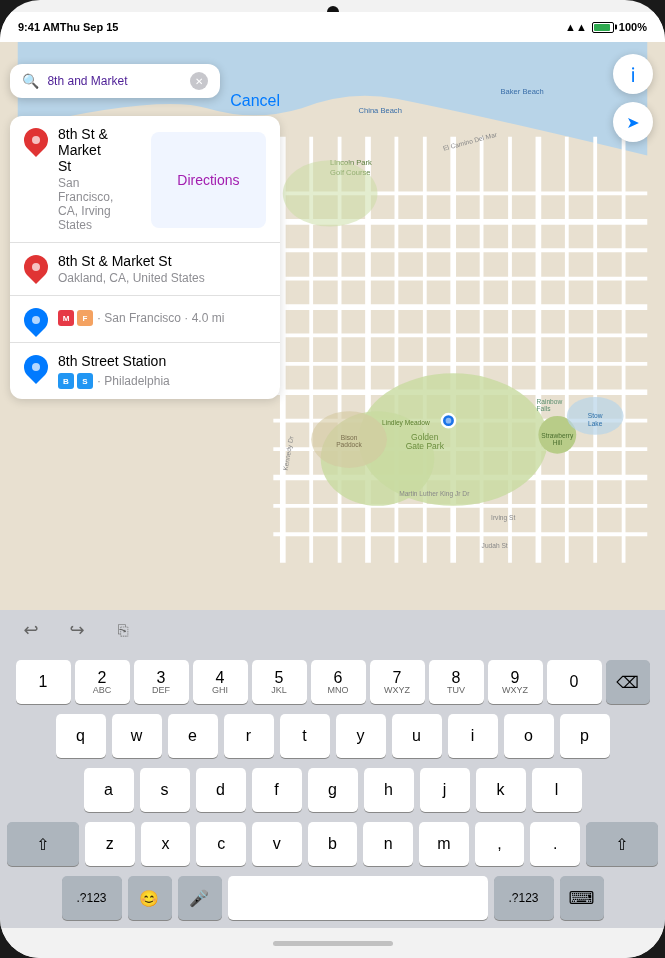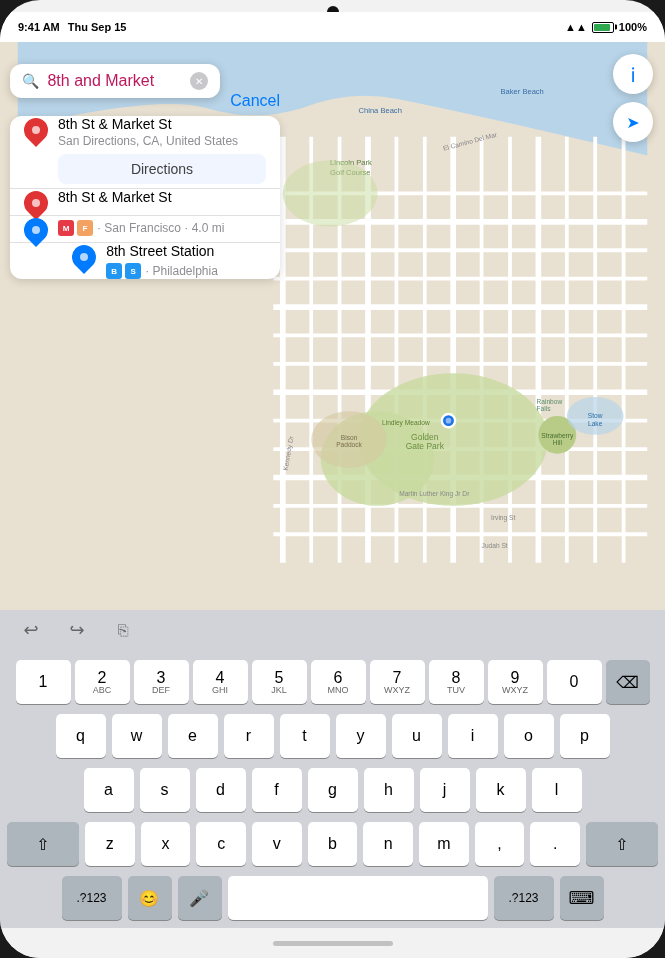--- a/index.html
+++ b/index.html
@@ -29,21 +29,21 @@
       height: 30px;
       display: flex;
       align-items: center;
       justify-content: space-between;
       padding: 0 18px;
       font-size: 11px;
       font-weight: 600;
       color: #000;
       flex-shrink: 0;
     }
-    .status-left { display: flex; gap: 8px; align-items: center; }
+    .status-left { display: flex; align-items: center; }
     .status-right { display: flex; gap: 5px; align-items: center; }
     .battery-icon {
       width: 22px; height: 11px;
       border: 1.5px solid #000;
       border-radius: 2px;
       position: relative;
       display: flex;
       align-items: center;
       padding: 1px;
     }
@@ -96,22 +96,22 @@
       align-items: center;
       gap: 8px;
       box-shadow: 0 2px 10px rgba(0,0,0,0.2);
     }
     .search-icon-wrap {
       color: #8e8e93;
       font-size: 14px;
     }
     .search-input-text {
       flex: 1;
-      font-size: 16px;
-      color: #be185d;
+      font-size: 12px;
+      color: #4c1d95;
       font-weight: 400;
     }
     .clear-btn {
       width: 18px; height: 18px;
       background: #c7c7cc;
       border-radius: 50%;
       display: flex;
       align-items: center;
       justify-content: center;
       color: #fff;
@@ -129,22 +129,22 @@
     
     .results-list {
       background: #fff;
       border-radius: 12px;
       margin-top: 6px;
       overflow: hidden;
       box-shadow: 0 2px 10px rgba(0,0,0,0.15);
     }
     .result-item {
       display: flex;
-      flex-direction: column;
-      padding: 0 14px;
+      flex-direction: row;
+      padding: 10px 14px;
       border-bottom: 0.5px solid #e0e0e0;
       cursor: pointer;
     }
     .result-item:last-child {
       border-bottom: none;
       align-items: center;
     }
     .result-item-row {
       display: flex;
       align-items: flex-start;
@@ -178,21 +178,21 @@
       font-size: 12px;
       color: #8e8e93;
       margin-top: 2px;
     }
     .directions-btn {
       margin: 6px 0 4px 34px;
       background: #f0f5ff;
       border: none;
       border-radius: 8px;
       padding: 7px 20px;
-      color: #404040;
+      color: #a21caf;
       font-size: 14px;
       font-weight: 500;
       cursor: pointer;
       width: calc(100% - 34px);
     }
     .transit-icons {
       display: flex;
       gap: 3px;
       margin-top: 2px;
     }
@@ -477,33 +477,34 @@
 
       <div class="results-list">
 
         <div class="result-item">
           <div class="result-item-row">
             <div class="result-pin result-pin-red">
               <div class="result-pin-inner"></div>
             </div>
             <div class="result-text">
               <div class="result-title">8th St &amp; Market St</div>
-              <div class="result-subtitle">San Directions, CA, United States</div>
+              <div class="result-subtitle">San Francisco, CA, Irving States</div>
             </div>
           </div>
           <button class="directions-btn">Directions</button>
         </div>
 
         <div class="result-item">
           <div class="result-item-row">
             <div class="result-pin result-pin-red">
               <div class="result-pin-inner"></div>
             </div>
             <div class="result-text">
               <div class="result-title">8th St &amp; Market St</div>
+              <div class="result-subtitle">Oakland, CA, United States</div>
             </div>
           </div>
         </div>
 
         <div class="result-item">
           <div class="result-item-row">
             <div class="result-pin result-pin-blue">
               <div class="result-pin-inner"></div>
             </div>
             <div class="result-text">

